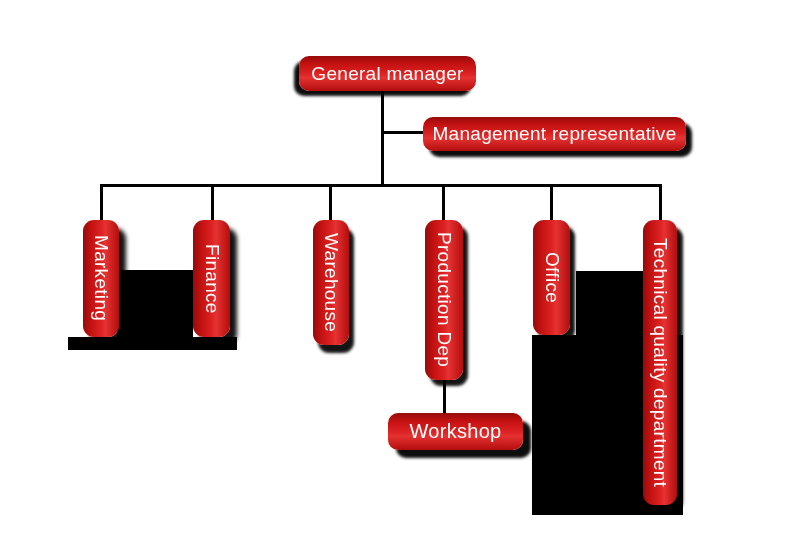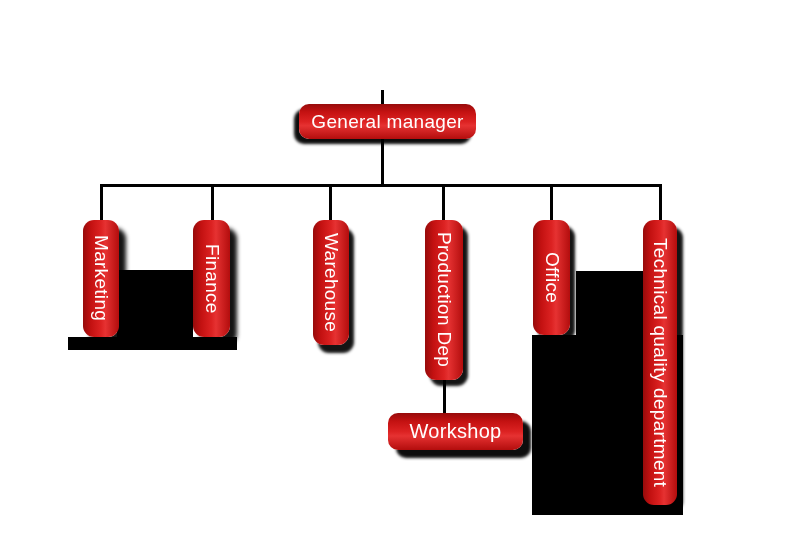--- a/index.html
+++ b/index.html
@@ -55,21 +55,20 @@
     border-radius: 11px;
   }
   .node.v .vtext {
     writing-mode: vertical-rl;
     text-orientation: mixed;
   }
 
   #node-general-manager {
     left: 299px; top: 56px; width: 177px; height: 35px;
     box-shadow: -5px 5px 3px rgba(0,0,0,0.95);
-    margin-top: 48px;
   }
   #node-management-representative {
     left: 423px; top: 117px; width: 263px; height: 34px;
     box-shadow: 6px 6px 3px rgba(0,0,0,0.95);
   }
   #node-workshop {
     left: 388px; top: 413px; width: 135px; height: 37px;
     font-size: 20px;
     box-shadow: 8px 8px 3px rgba(0,0,0,0.95);
   }
@@ -110,20 +109,23 @@
 
   <div class="blackrect" id="black-a"></div>
   <div class="blackrect" id="black-b"></div>
   <div class="blackrect" id="black-c"></div>
   <div class="blackrect" id="black-d"></div>
 
   <div class="node h" id="node-general-manager">
     <span>General manager</span>
   </div>
 
+  <div class="node h" id="node-management-representative">
+    <span>Management representative</span>
+  </div>
 
   <div class="node v" id="node-marketing">
     <span class="vtext">Marketing</span>
   </div>
 
   <div class="node v" id="node-finance">
     <span class="vtext">Finance</span>
   </div>
 
   <div class="node v" id="node-warehouse">

